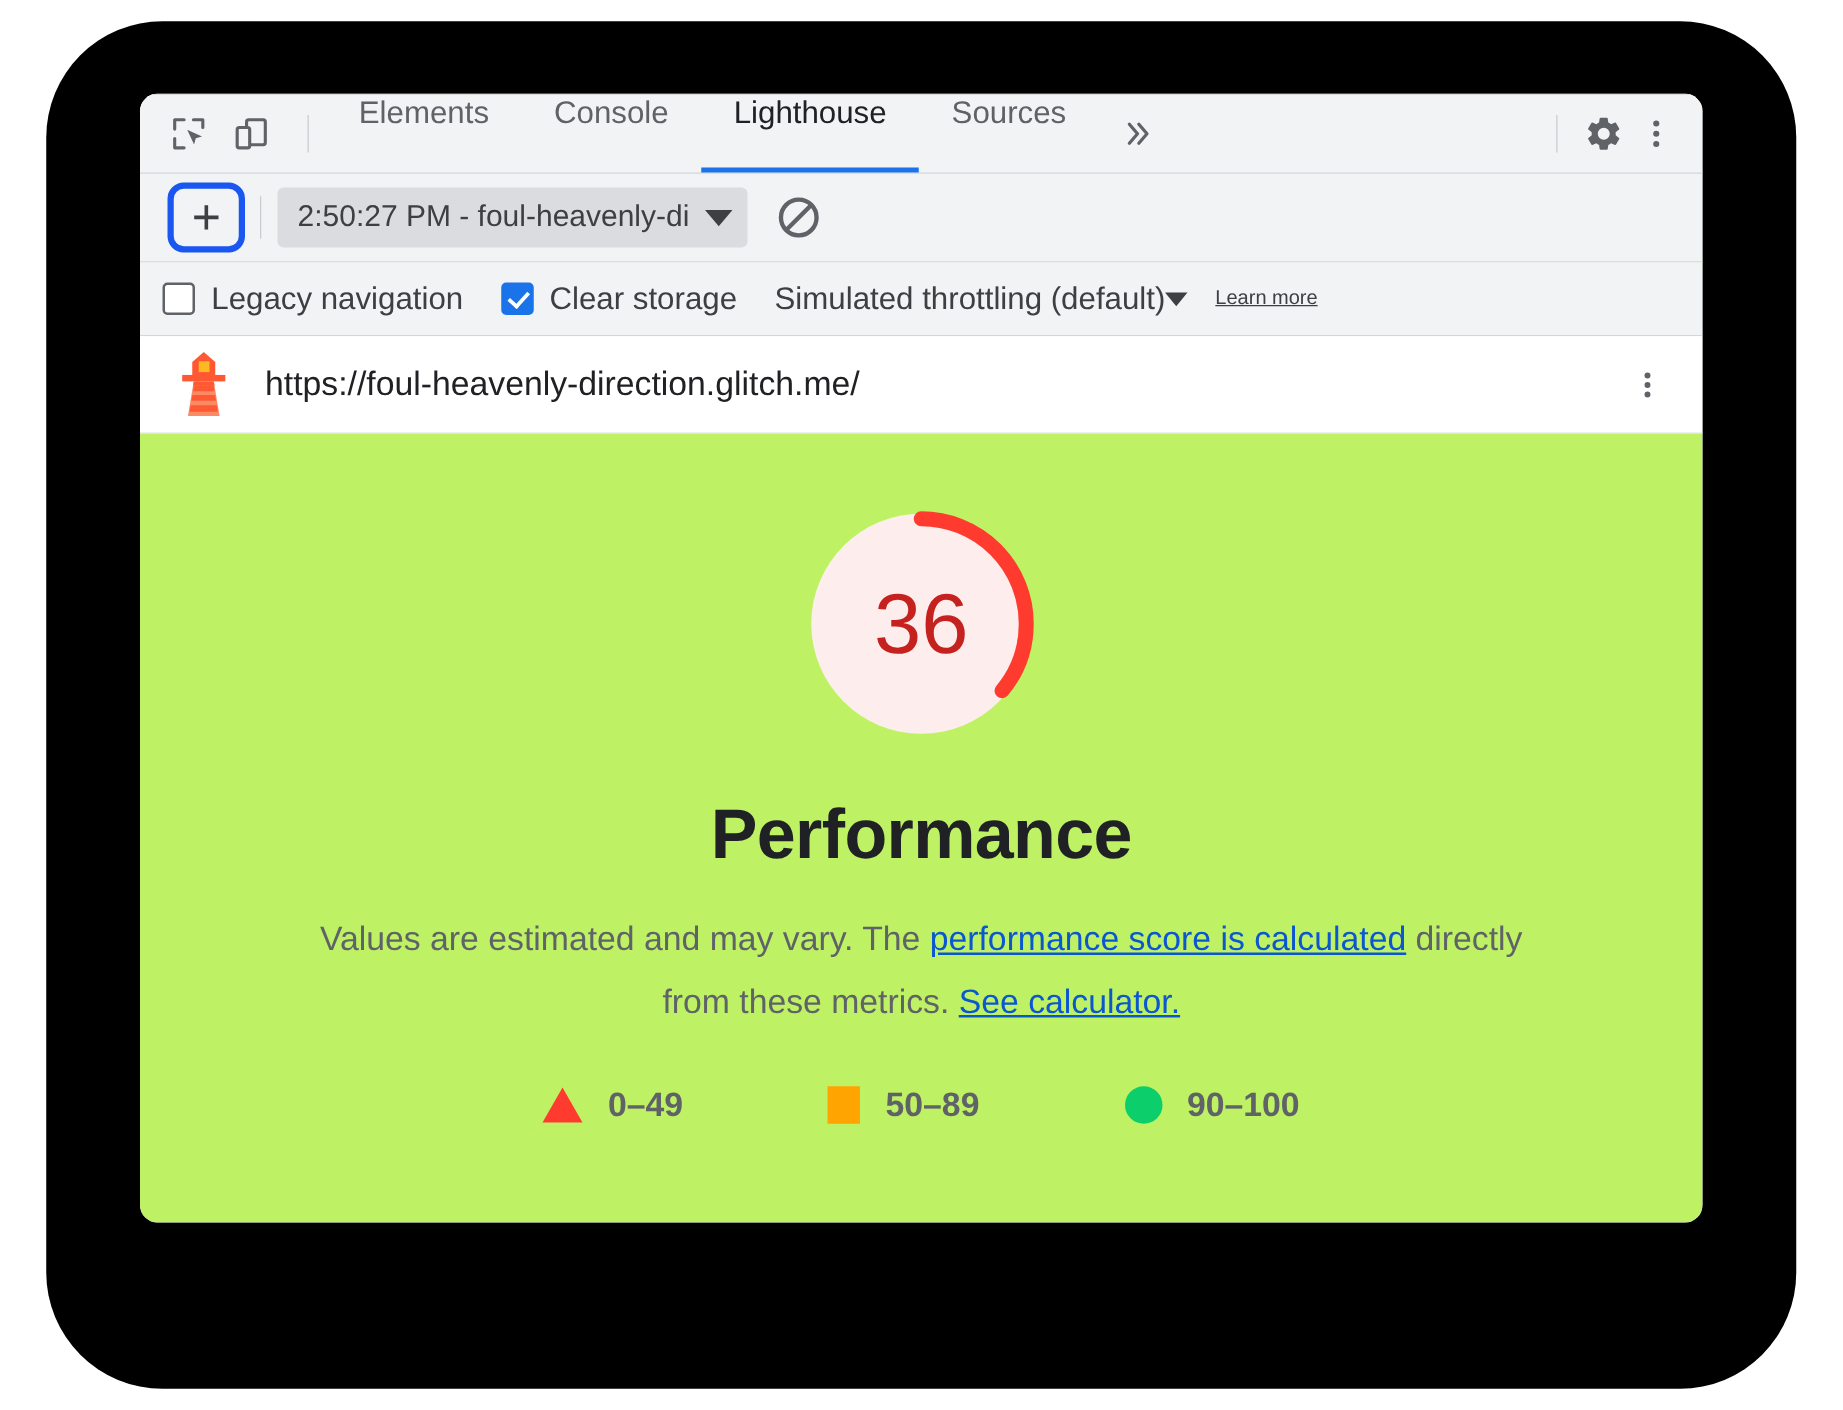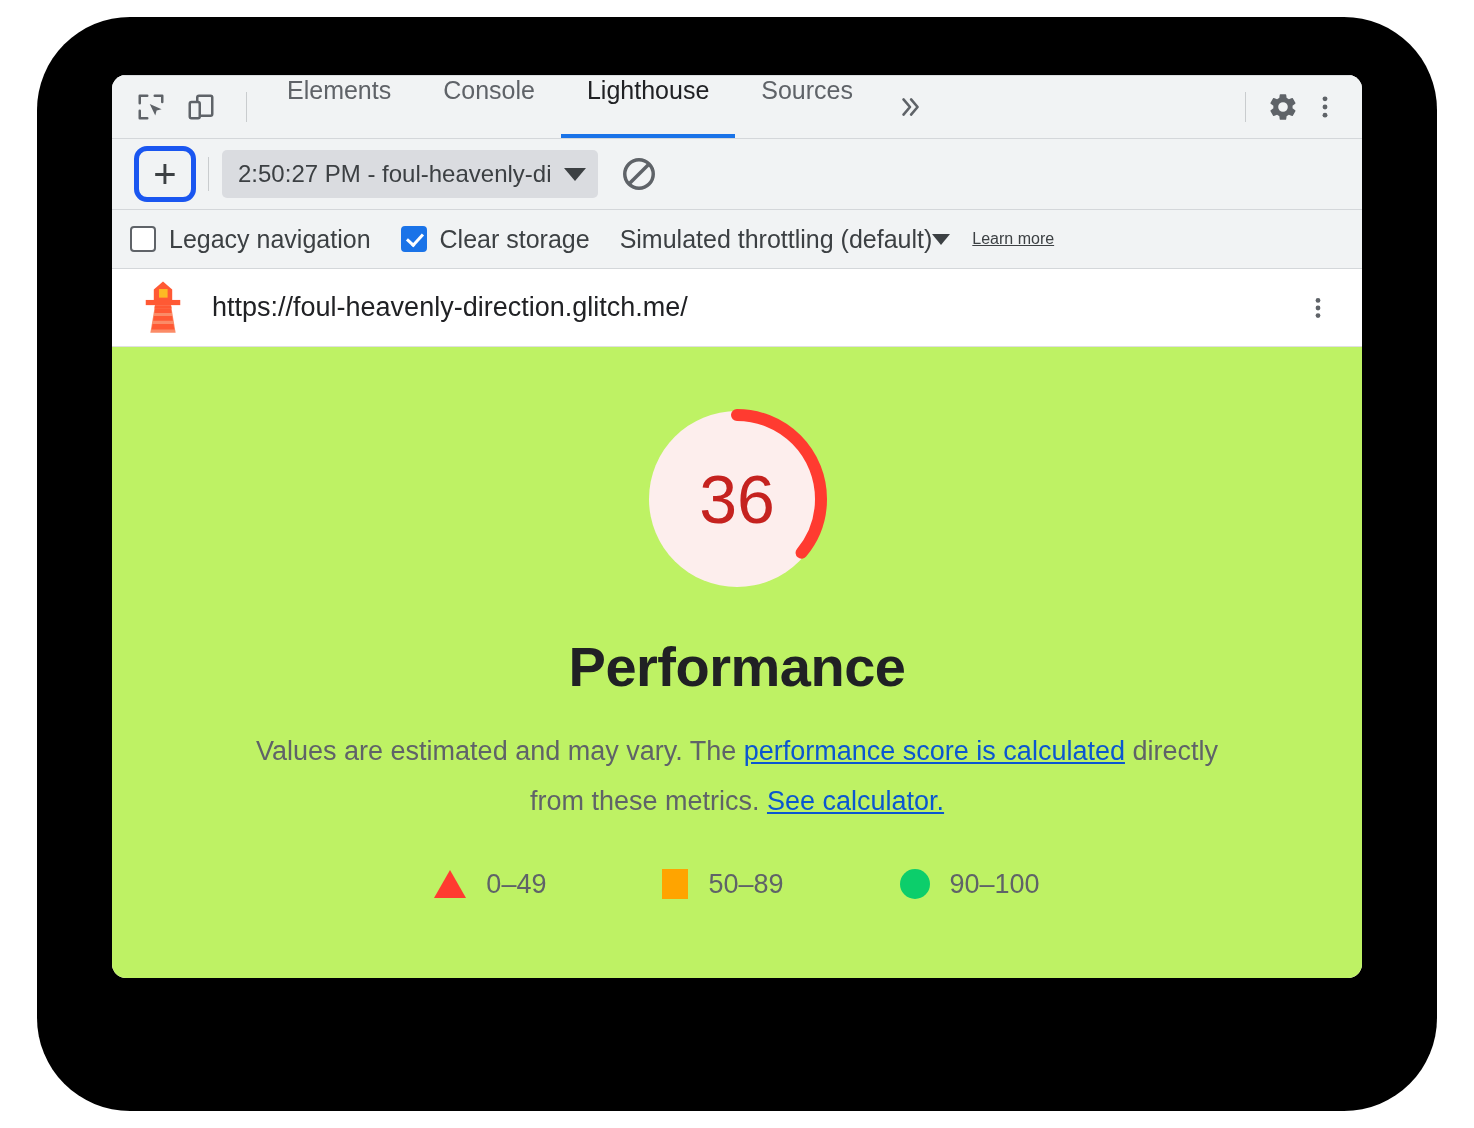--- a/index.html
+++ b/index.html
@@ -281,20 +281,21 @@
     max-width: 990px;
   }
   .score-desc a { color: #0b57d0; text-decoration: underline; }
   .legend {
     display: flex;
     align-items: center;
     gap: 0;
     margin-top: 42px;
     font-size: 27px;
     color: #5f6368;
+    font-weight: bold;
   }
   .legend-item { display: flex; align-items: center; gap: 20px; margin: 0 58px; }
   .lg-fail {
     width: 0; height: 0;
     border-left: 16px solid transparent;
     border-right: 16px solid transparent;
     border-bottom: 28px solid #ff3b30;
   }
   .lg-avg { width: 26px; height: 30px; background: #ffa400; }
   .lg-pass { width: 30px; height: 30px; border-radius: 50%; background: #0cce6b; }

